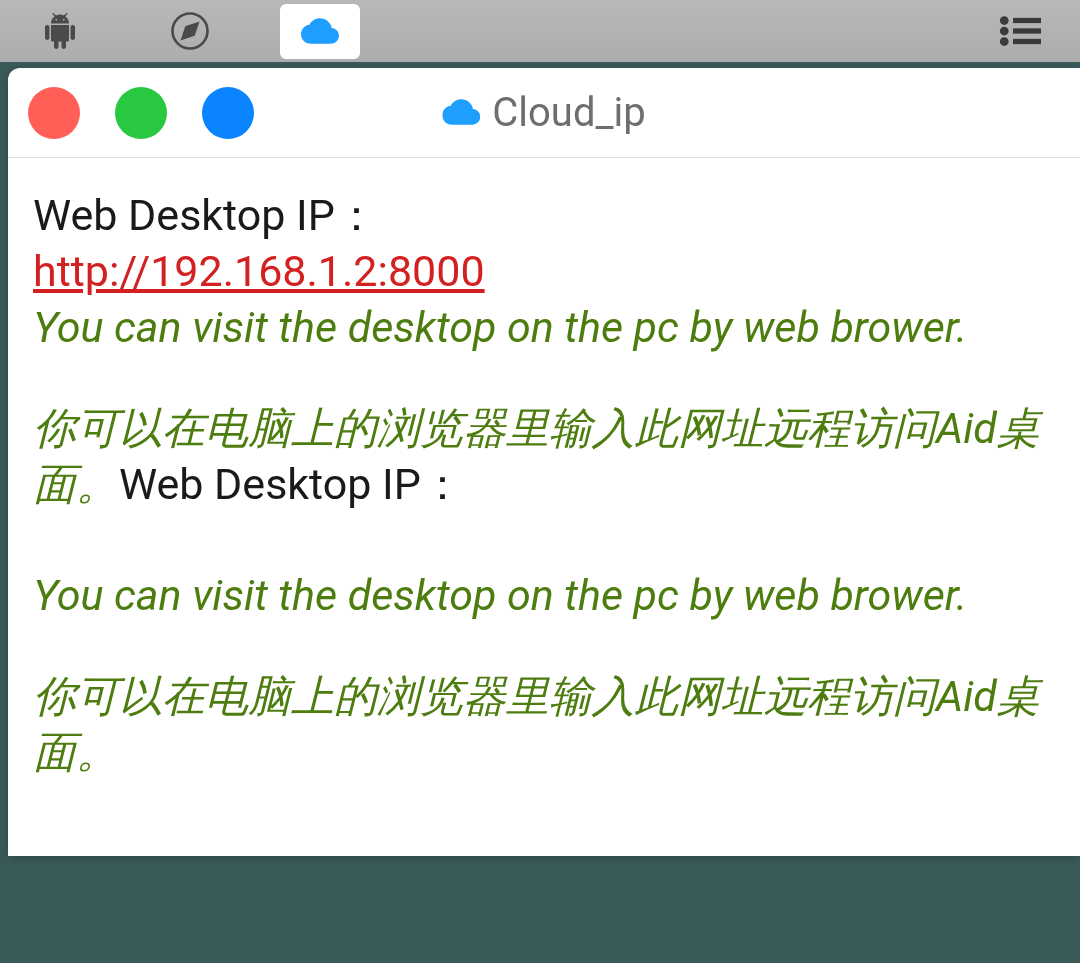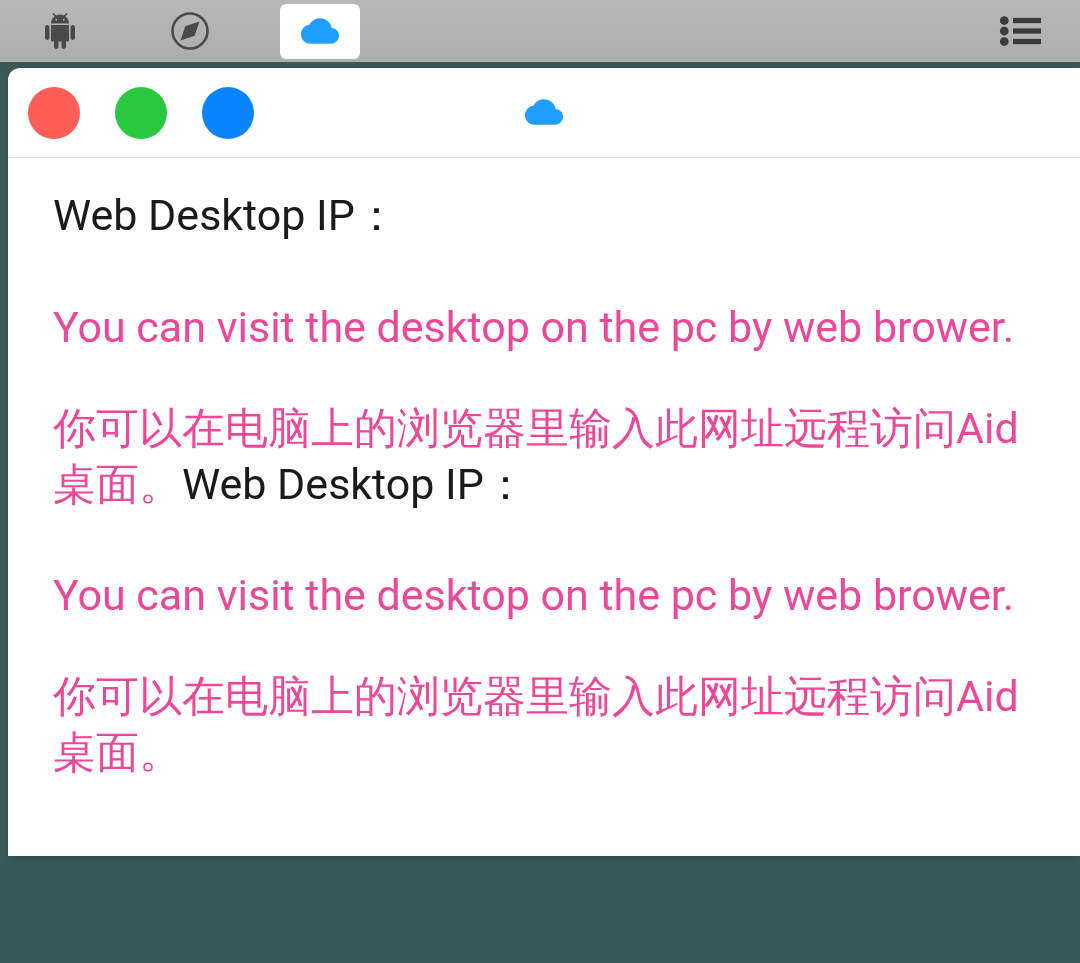--- a/index.html
+++ b/index.html
@@ -102,35 +102,35 @@
     }
     .title-cloud-icon svg {
       width: 38px;
       height: 28px;
     }
     .content {
       padding: 30px 25px;
       font-size: 43px;
       line-height: 1.3;
       color: #1a1a1a;
-      margin-left: 20px;
     }
     .content-block {
       margin-bottom: 45px;
     }
     .link {
       color: #d32020;
       text-decoration: underline;
       word-break: break-all;
     }
     .label-text {
       color: #1a1a1a;
     }
     .desc-text {
-      color: #ec4899;
+      color: #4d7c0f;
+      font-style: italic;
     }
   </style>
 </head>
 <body>
 
 <div class="top-menubar">
   <div class="menubar-left">
     <div class="menubar-item android-icon">
       <svg viewBox="0 0 24 24" fill="#4a4a4a">
         <path d="M6 18c0 .55.45 1 1 1h1v3.5c0 .83.67 1.5 1.5 1.5s1.5-.67 1.5-1.5V19h2v3.5c0 .83.67 1.5 1.5 1.5s1.5-.67 1.5-1.5V19h1c.55 0 1-.45 1-1V8H6v10zM3.5 8C2.67 8 2 8.67 2 9.5v7c0 .83.67 1.5 1.5 1.5S5 17.33 5 16.5v-7C5 8.67 4.33 8 3.5 8zm17 0c-.83 0-1.5.67-1.5 1.5v7c0 .83.67 1.5 1.5 1.5s1.5-.67 1.5-1.5v-7c0-.83-.67-1.5-1.5-1.5zm-4.97-5.84l1.3-1.3c.2-.2.2-.51 0-.71-.2-.2-.51-.2-.71 0l-1.48 1.48C13.85 1.23 12.95 1 12 1c-.96 0-1.86.23-2.66.63L7.85.15c-.2-.2-.51-.2-.71 0-.2.2-.2.51 0 .71l1.31 1.31C6.97 3.26 6 5.01 6 7h12c0-1.99-.97-3.75-2.47-4.84zM10 5H9V4h1v1zm5 0h-1V4h1v1z"></path>
@@ -166,27 +166,28 @@
       <div class="traffic-light red"></div>
       <div class="traffic-light green"></div>
       <div class="traffic-light blue"></div>
     </div>
     <div class="window-title">
       <span class="title-cloud-icon">
         <svg viewBox="0 0 24 16">
           <path d="M19.35 6.04C18.67 2.59 15.64 0 12 0 9.11 0 6.6 1.64 5.35 4.04 2.34 4.36 0 6.91 0 10c0 3.31 2.69 6 6 6h13c2.76 0 5-2.24 5-5 0-2.64-2.05-4.78-4.65-4.96z" fill="#1e9eff"></path>
         </svg>
       </span>
+      <span>Cloud_ip</span>
     </div>
   </div>
 
   <div class="content">
     <div class="content-block">
       <span class="label-text">Web Desktop IP：</span><br>
-      <br>
+      <a class="link">http://192.168.1.2:8000</a><br>
       <span class="desc-text">You can visit the desktop on the pc by web brower.</span>
     </div>
 
     <div class="content-block">
       <span class="desc-text">你可以在电脑上的浏览器里输入此网址远程访问Aid桌面。</span><span class="label-text">Web Desktop IP：</span><br>
       <br>
       <span class="desc-text">You can visit the desktop on the pc by web brower.</span>
     </div>
 
     <div class="content-block">

